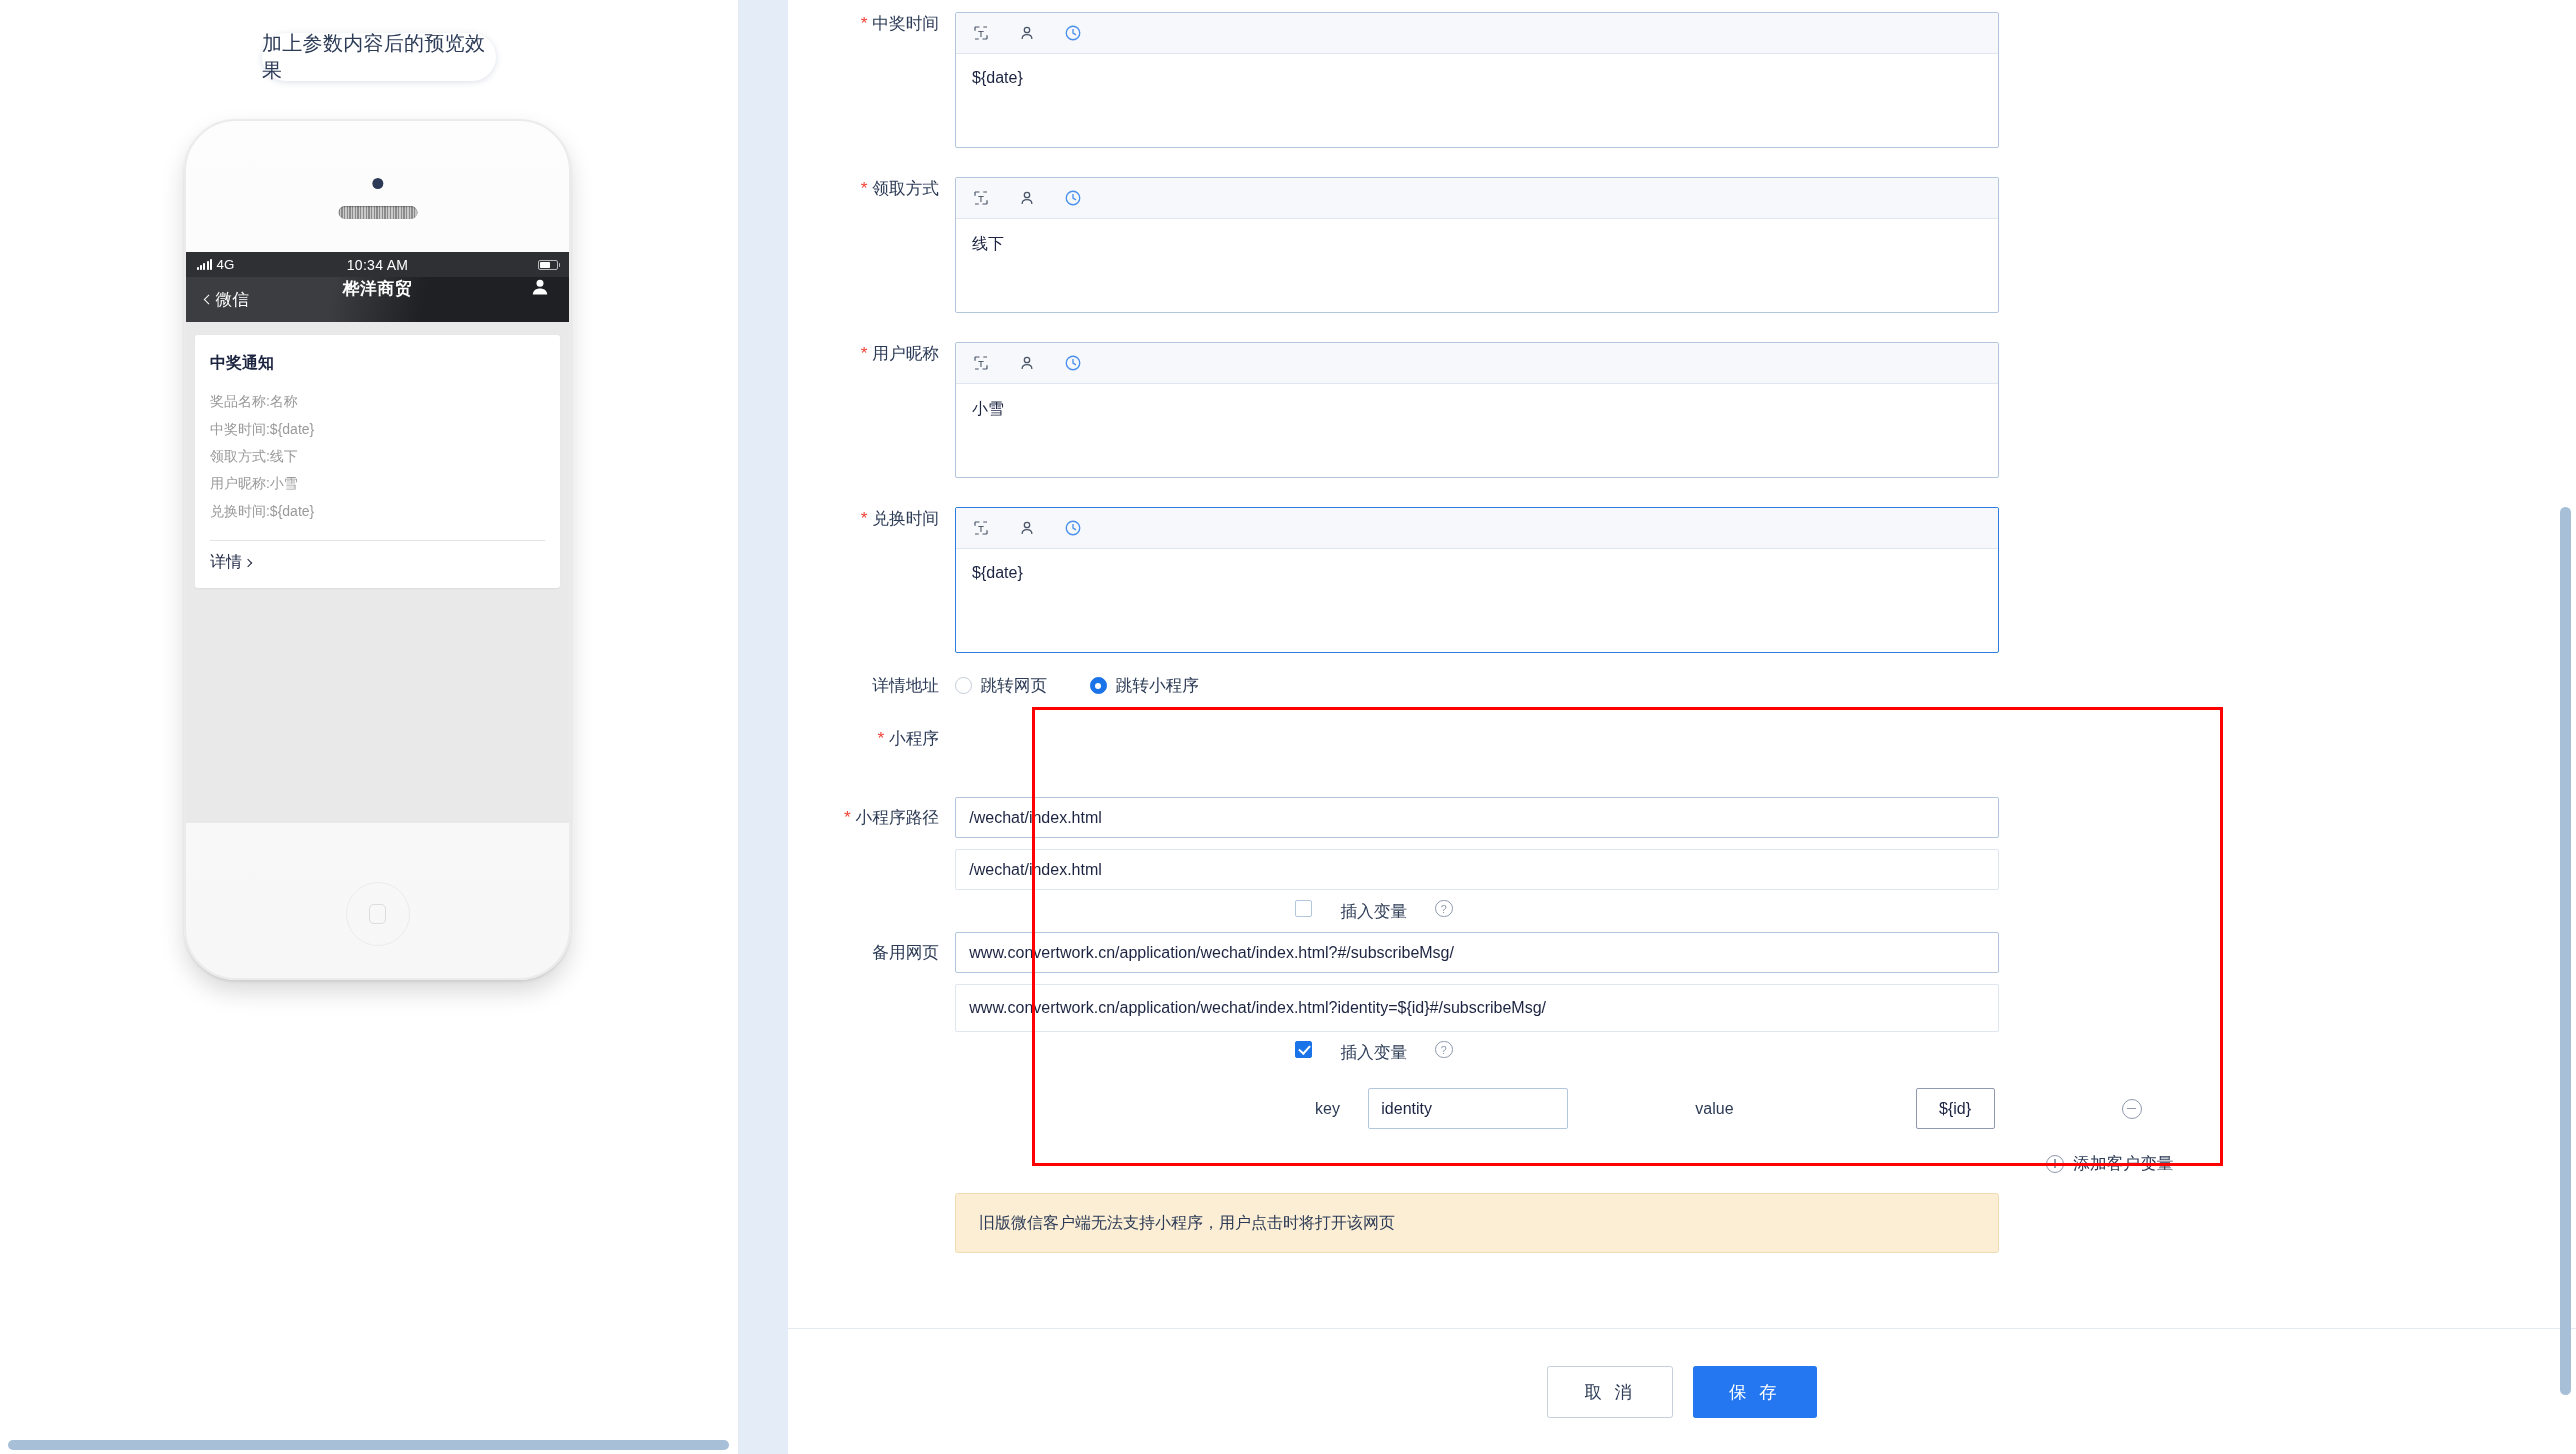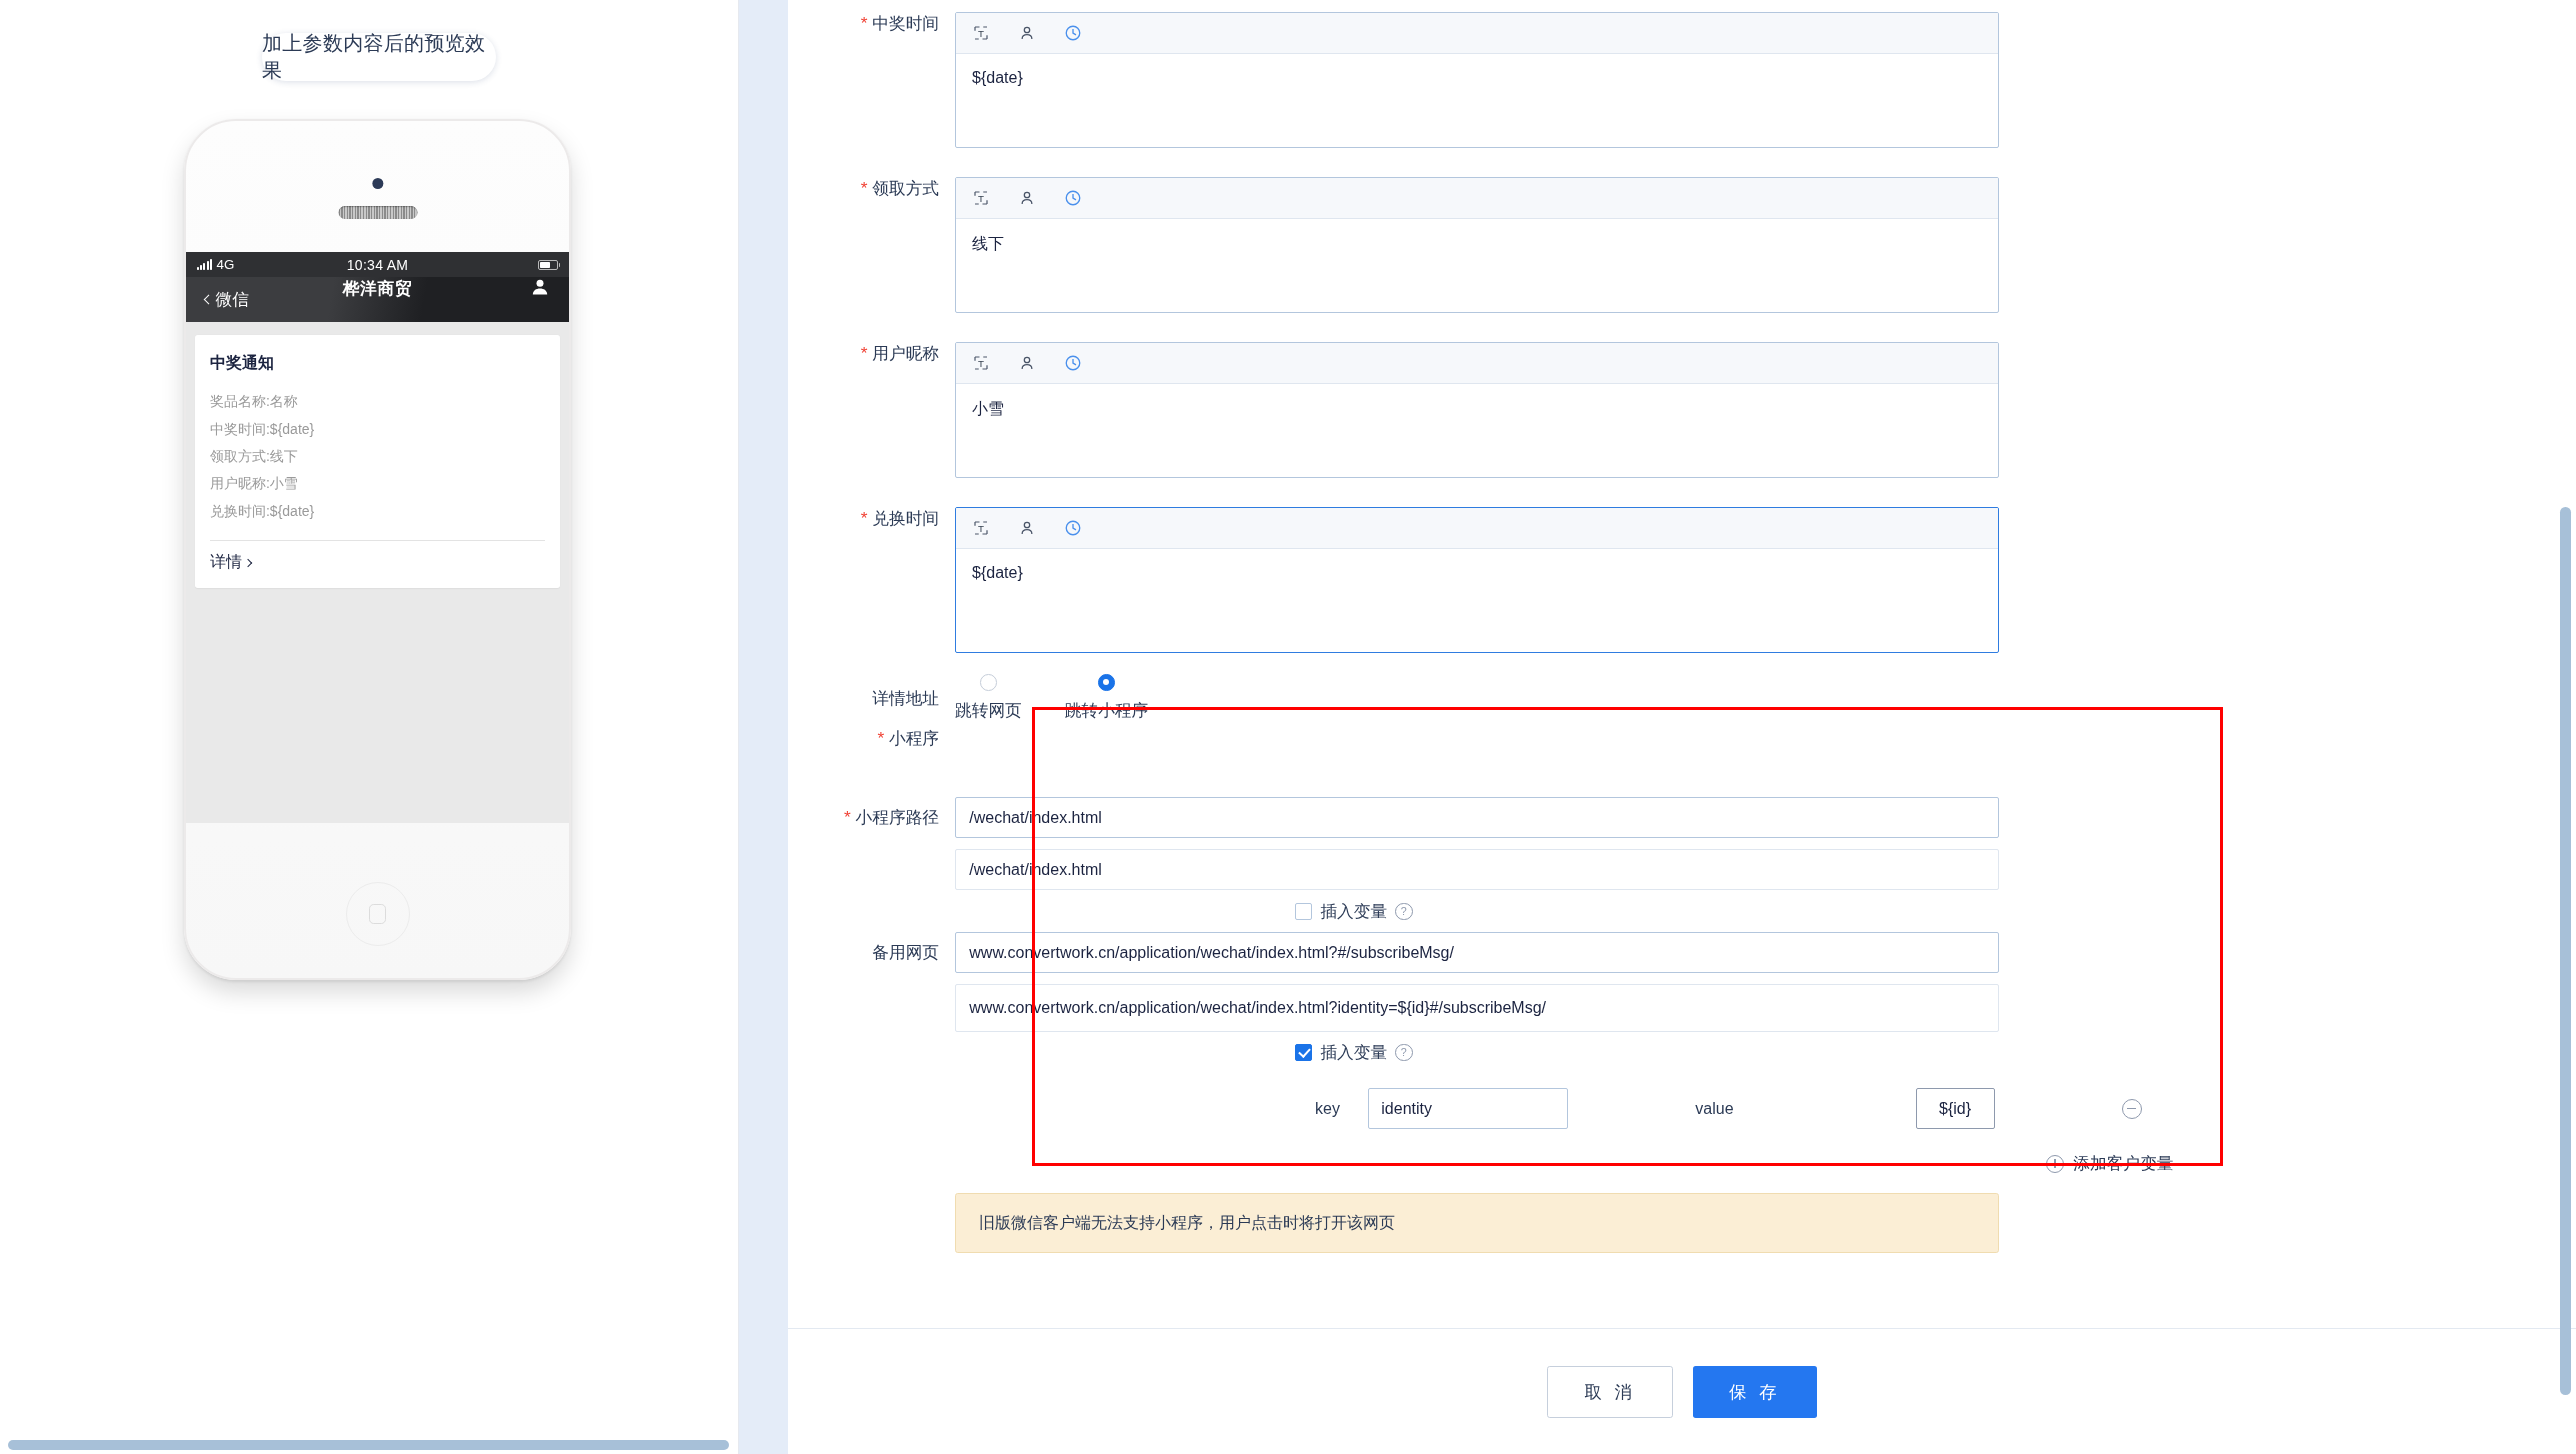--- a/index.html
+++ b/index.html
@@ -145,21 +145,21 @@
   .editor-toolbar {
     height: 41px; background: #f6f8fb; border-bottom: 0.7px solid #dfe6ef;
     display: flex; align-items: center; gap: 28px; padding: 0 16px;
   }
   .editor-area { min-height: 90px; padding: 14.7px 16px; font-size: 16px; color: #1b2340; }
 
   .ico { display:inline-flex; align-items:center; justify-content:center; }
 
   
   .radio-row { display:flex; align-items:center; gap: 0; }
-  .radio { display:flex; align-items:center; gap: 8.7px; font-size:16.7px; color:#2b3a55;flex-direction:column; }
+  .radio { display:flex; align-items:center; gap: 8.7px; font-size:16.7px; color:#2b3a55; }
   .radio .dot {
     width: 16.7px; height: 16.7px; border-radius: 50%;
     border: 1.3px solid #c5cdd9; background: #fff;
     display:flex; align-items:center; justify-content:center;
   }
   .radio.on .dot { border-color: #1a73e8; background:#1a73e8; }
   .radio.on .dot::after { content:''; width:6px; height:6px; border-radius:50%; background:#fff; }
 
   
   .red-box {
@@ -181,21 +181,21 @@
   }
   .sel .chev { position:absolute; right:13.3px; top:50%; margin-top:-4px;
     width:8.7px;height:8.7px;border-right:1.3px solid #b9c6d6;border-bottom:1.3px solid #b9c6d6;
     transform: rotate(45deg); }
   .mirror {
     width: 1044px; min-height: 41px; border: 0.7px solid #dfe6ef; border-radius: 2px;
     background: #fff; font-size: 16px; color:#1b2340;
     display:flex; align-items:center; padding: 0 13.3px;
   }
 
-  .chk-row { display:flex; align-items:center; gap: 8px; font-size: 16.7px; color:#2b3a55; }
+  .chk-row { display:flex; align-items:flex-start; gap: 28px; font-size: 16.7px; color:#2b3a55; }
   .chk {
     width: 17.4px; height: 17.4px; border:1.3px solid #b3c6dd; border-radius:2px; background:#fff;
     display:flex;align-items:center;justify-content:center;
   }
   .chk.on { background:#1a73e8; border-color:#1a73e8; }
   .chk.on::after { content:''; width:5.3px;height:9.3px;border-right:2px solid #fff;
     border-bottom:2px solid #fff; transform: rotate(42deg) translateY(-1.3px); }
   .help {
     width:17.4px;height:17.4px;border-radius:50%;border:1px solid #8e99ad;
     display:flex;align-items:center;justify-content:center;

